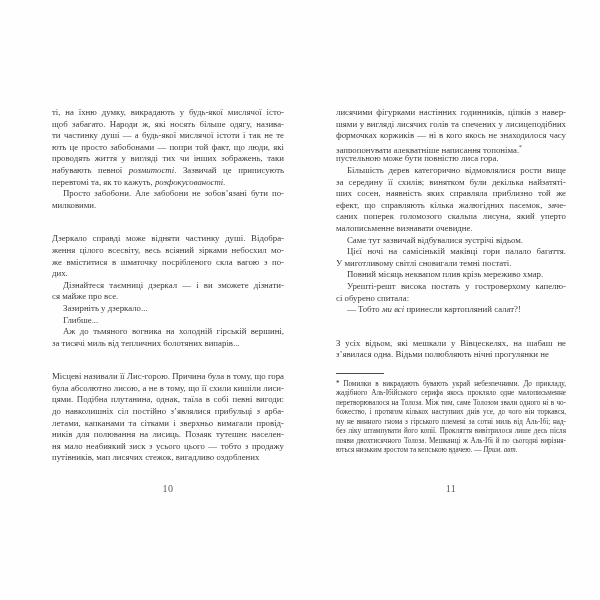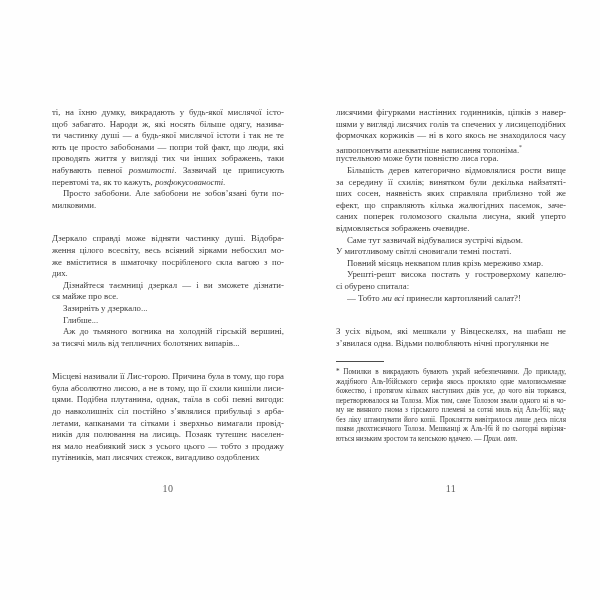--- a/index.html
+++ b/index.html
@@ -110,38 +110,39 @@
         <div class="line j"><span>лисячими фігурками настінних годинників, ціпків з навер-</span></div>
         <div class="line j"><span>шями у вигляді лисячих голів та спечених у лисицеподібних</span></div>
         <div class="line j"><span>формочках коржиків — ні в кого якось не знаходилося часу</span></div>
         <div class="line"><span>запропонувати адекватніше написання топоніма.</span><span class="sup">*</span></div>
         <div class="line"><span>пустельною може бути повністю лиса гора.</span></div>
         <div class="line ind j"><span>Більшість дерев категорично відмовлялися рости вище</span></div>
         <div class="line j"><span>за середину її схилів; винятком були декілька найзатяті-</span></div>
         <div class="line j"><span>ших сосен, наявність яких справляла приблизно той же</span></div>
         <div class="line j"><span>ефект, що справляють кілька жалюгідних пасемок, заче-</span></div>
         <div class="line j"><span>саних поперек голомозого скальпа лисуна, який уперто</span></div>
-        <div class="line"><span>відмовляється зображень очевидне.</span></div>
+        <div class="line"><span>малописьменне визнавати очевидне.</span></div>
         <div class="line ind"><span>Саме тут зазвичай відбувалися зустрічі відьом.</span></div>
+        <div class="line ind j"><span>Цієї ночі на самісінькій маківці гори палало багаття.</span></div>
         <div class="line"><span>У миготливому світлі сновигали темні постаті.</span></div>
         <div class="line ind"><span>Повний місяць неквапом плив крізь мереживо хмар.</span></div>
         <div class="line ind j"><span>Урешті-решт висока постать у гостроверхому капелю-</span></div>
         <div class="line"><span>сі обурено спитала:</span></div>
         <div class="line ind"><span>— Тобто </span><span class="i">ми всі</span><span> принесли картопляний салат?!</span></div>
         <div class="gap"></div>
         <div class="line j"><span>З усіх відьом, які мешкали у Вівцескелях, на шабаш не</span></div>
         <div class="line"><span>з’явилася одна. Відьми полюбляють нічні прогулянки не</span></div>
       </div>
     <div class="footnote">
       <div class="fn-rule"></div>
       <div class="fn-lines">
           <div class="fn-line j"><span>* Помилки в викрадають бувають украй небезпечними. До прикладу,</span></div>
           <div class="fn-line j"><span>жадібного Аль-Ібійського серифа якось прокляло одне малописьменне</span></div>
+          <div class="fn-line j"><span>перетворювалося на Толоза. Між тим, саме Толозом звали одного ні в чо-</span></div>
           <div class="fn-line j"><span>божество, і протягом кількох наступних днів усе, до чого він торкався,</span></div>
-          <div class="fn-line j"><span>перетворювалося на Толоза. Між тим, саме Толозом звали одного ні в чо-</span></div>
           <div class="fn-line j"><span>му не винного гнома з гірського племені за сотні миль від Аль-Ібі; над-</span></div>
           <div class="fn-line j"><span>без ліку штампувати його копії. Прокляття вивітрилося лише десь після</span></div>
           <div class="fn-line j"><span>появи двохтисячного Толоза. Мешканці ж Аль-Ібі й по сьогодні вирізня-</span></div>
           <div class="fn-line"><span>ються низьким зростом та кепською вдачею. — </span><span class="i">Прим. авт.</span></div>
         </div>
     </div>
     <div class="page-number">11</div>
   </section>
 
 </div>

